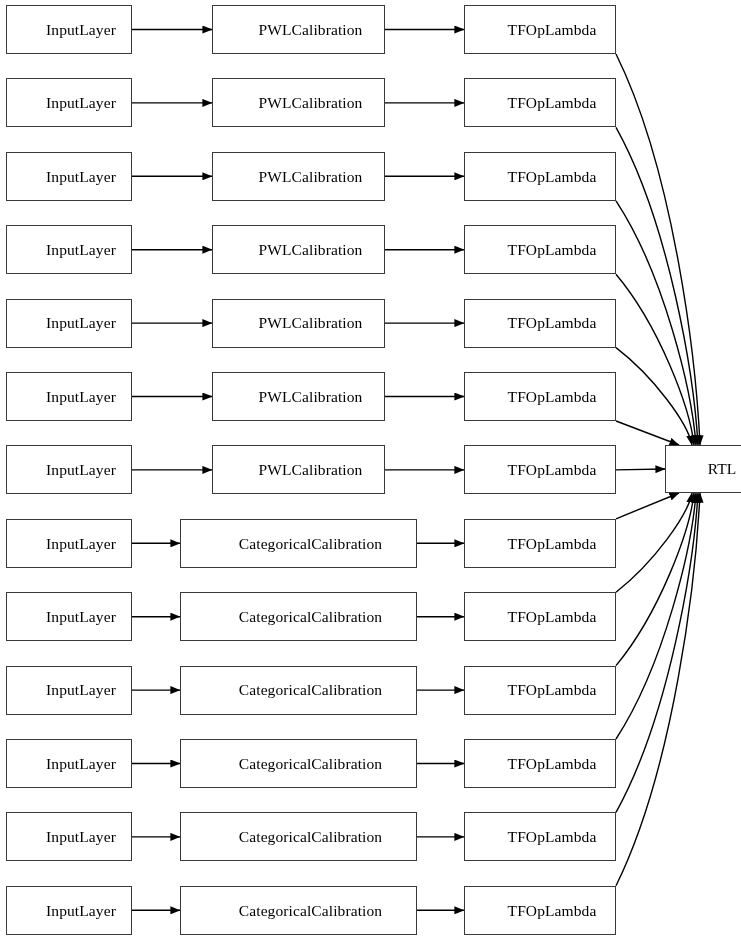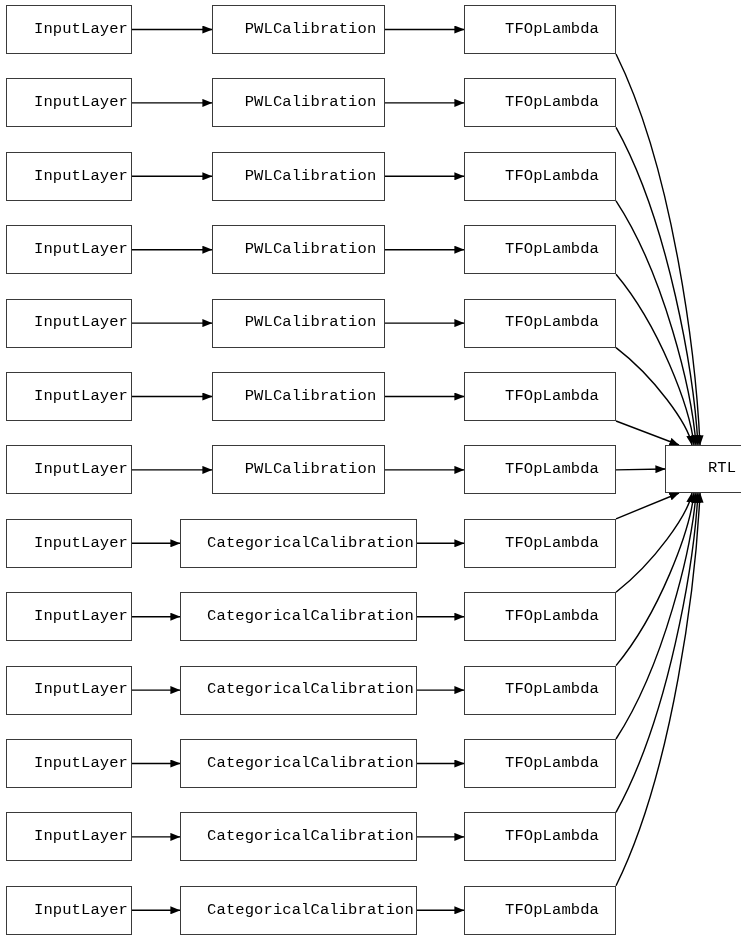--- a/index.html
+++ b/index.html
@@ -28,21 +28,21 @@
     position: absolute;
     box-sizing: border-box;
     background: #ffffff;
     border: 1.3px solid #3a3a3a;
     display: flex;
     align-items: center;
     justify-content: center;
     z-index: 2;
   }
   .node-label {
-    font-family: Liberation Mono, monospace;
+    font-family: Liberation Serif, serif;
     font-size: 15.5px;
     color: #000000;
     line-height: 1;
     white-space: nowrap;
     letter-spacing: 0.1px;
     margin-left: 24px;
   }
 </style>
 </head>
 <body>

